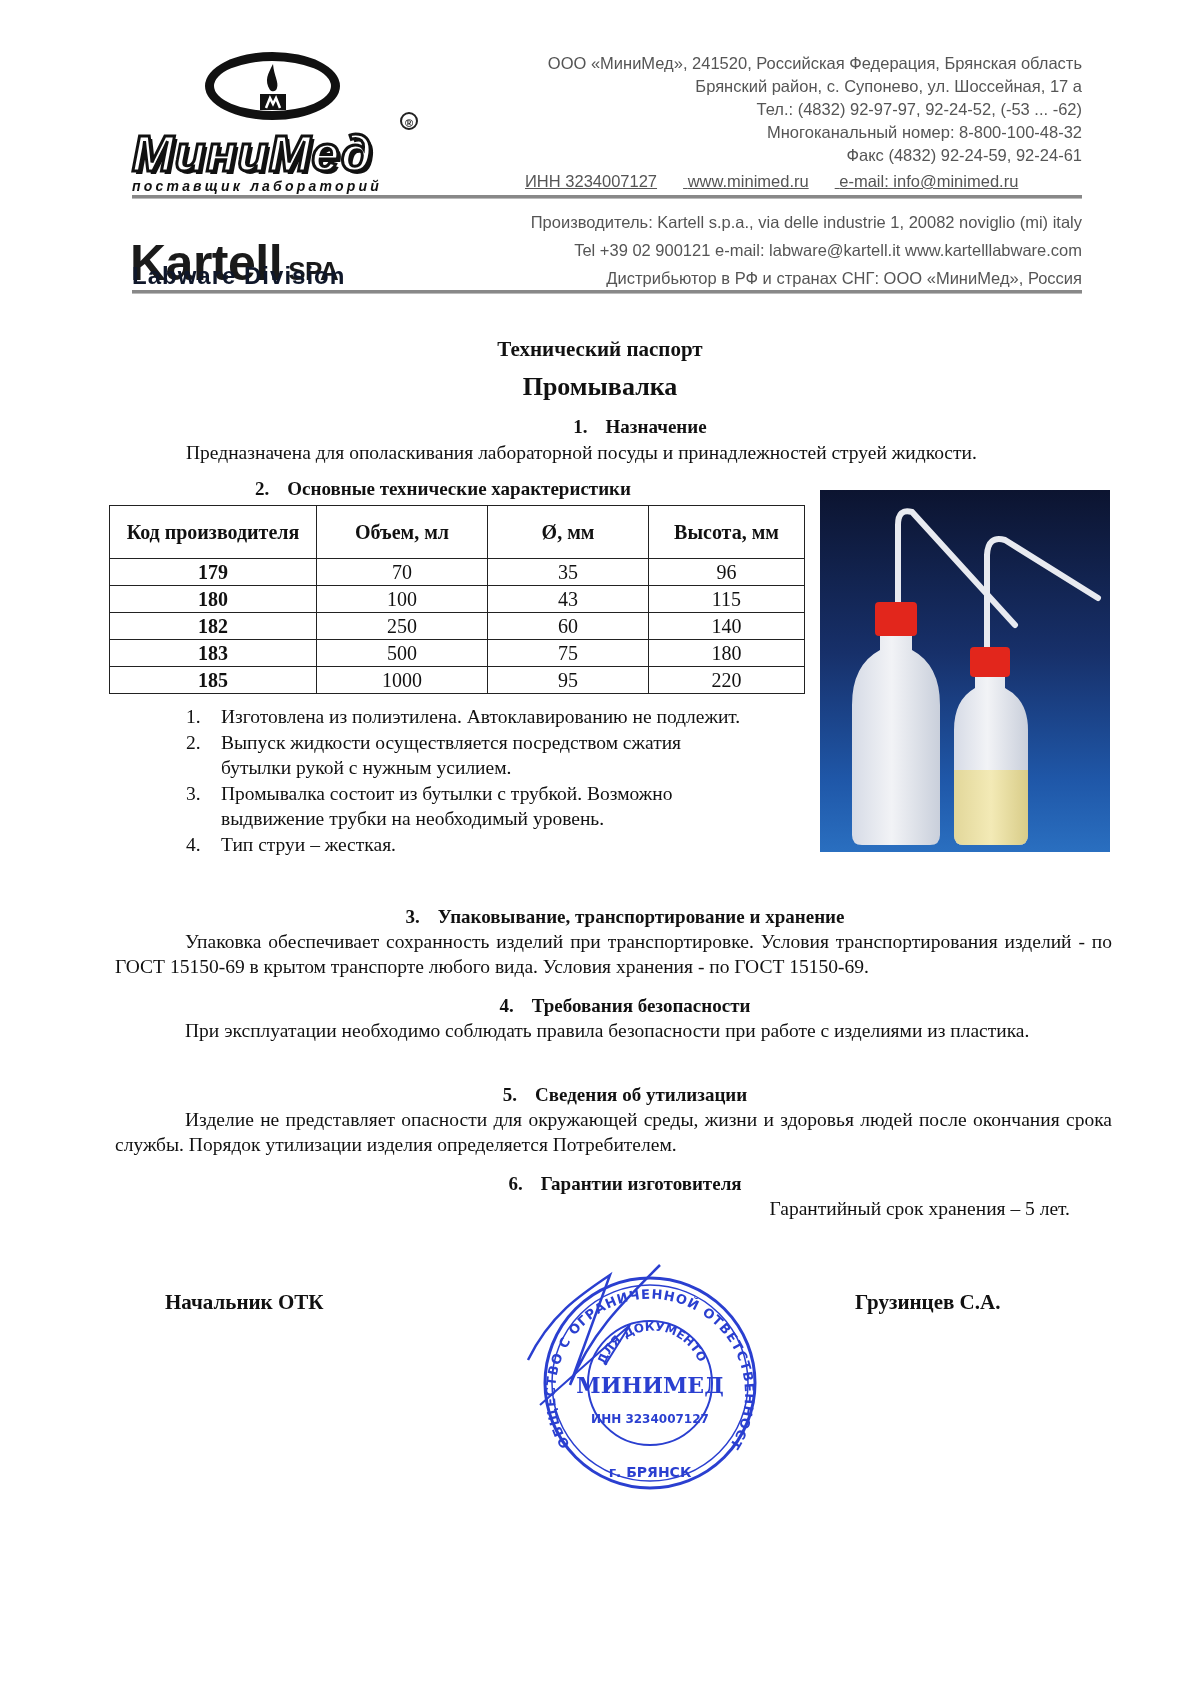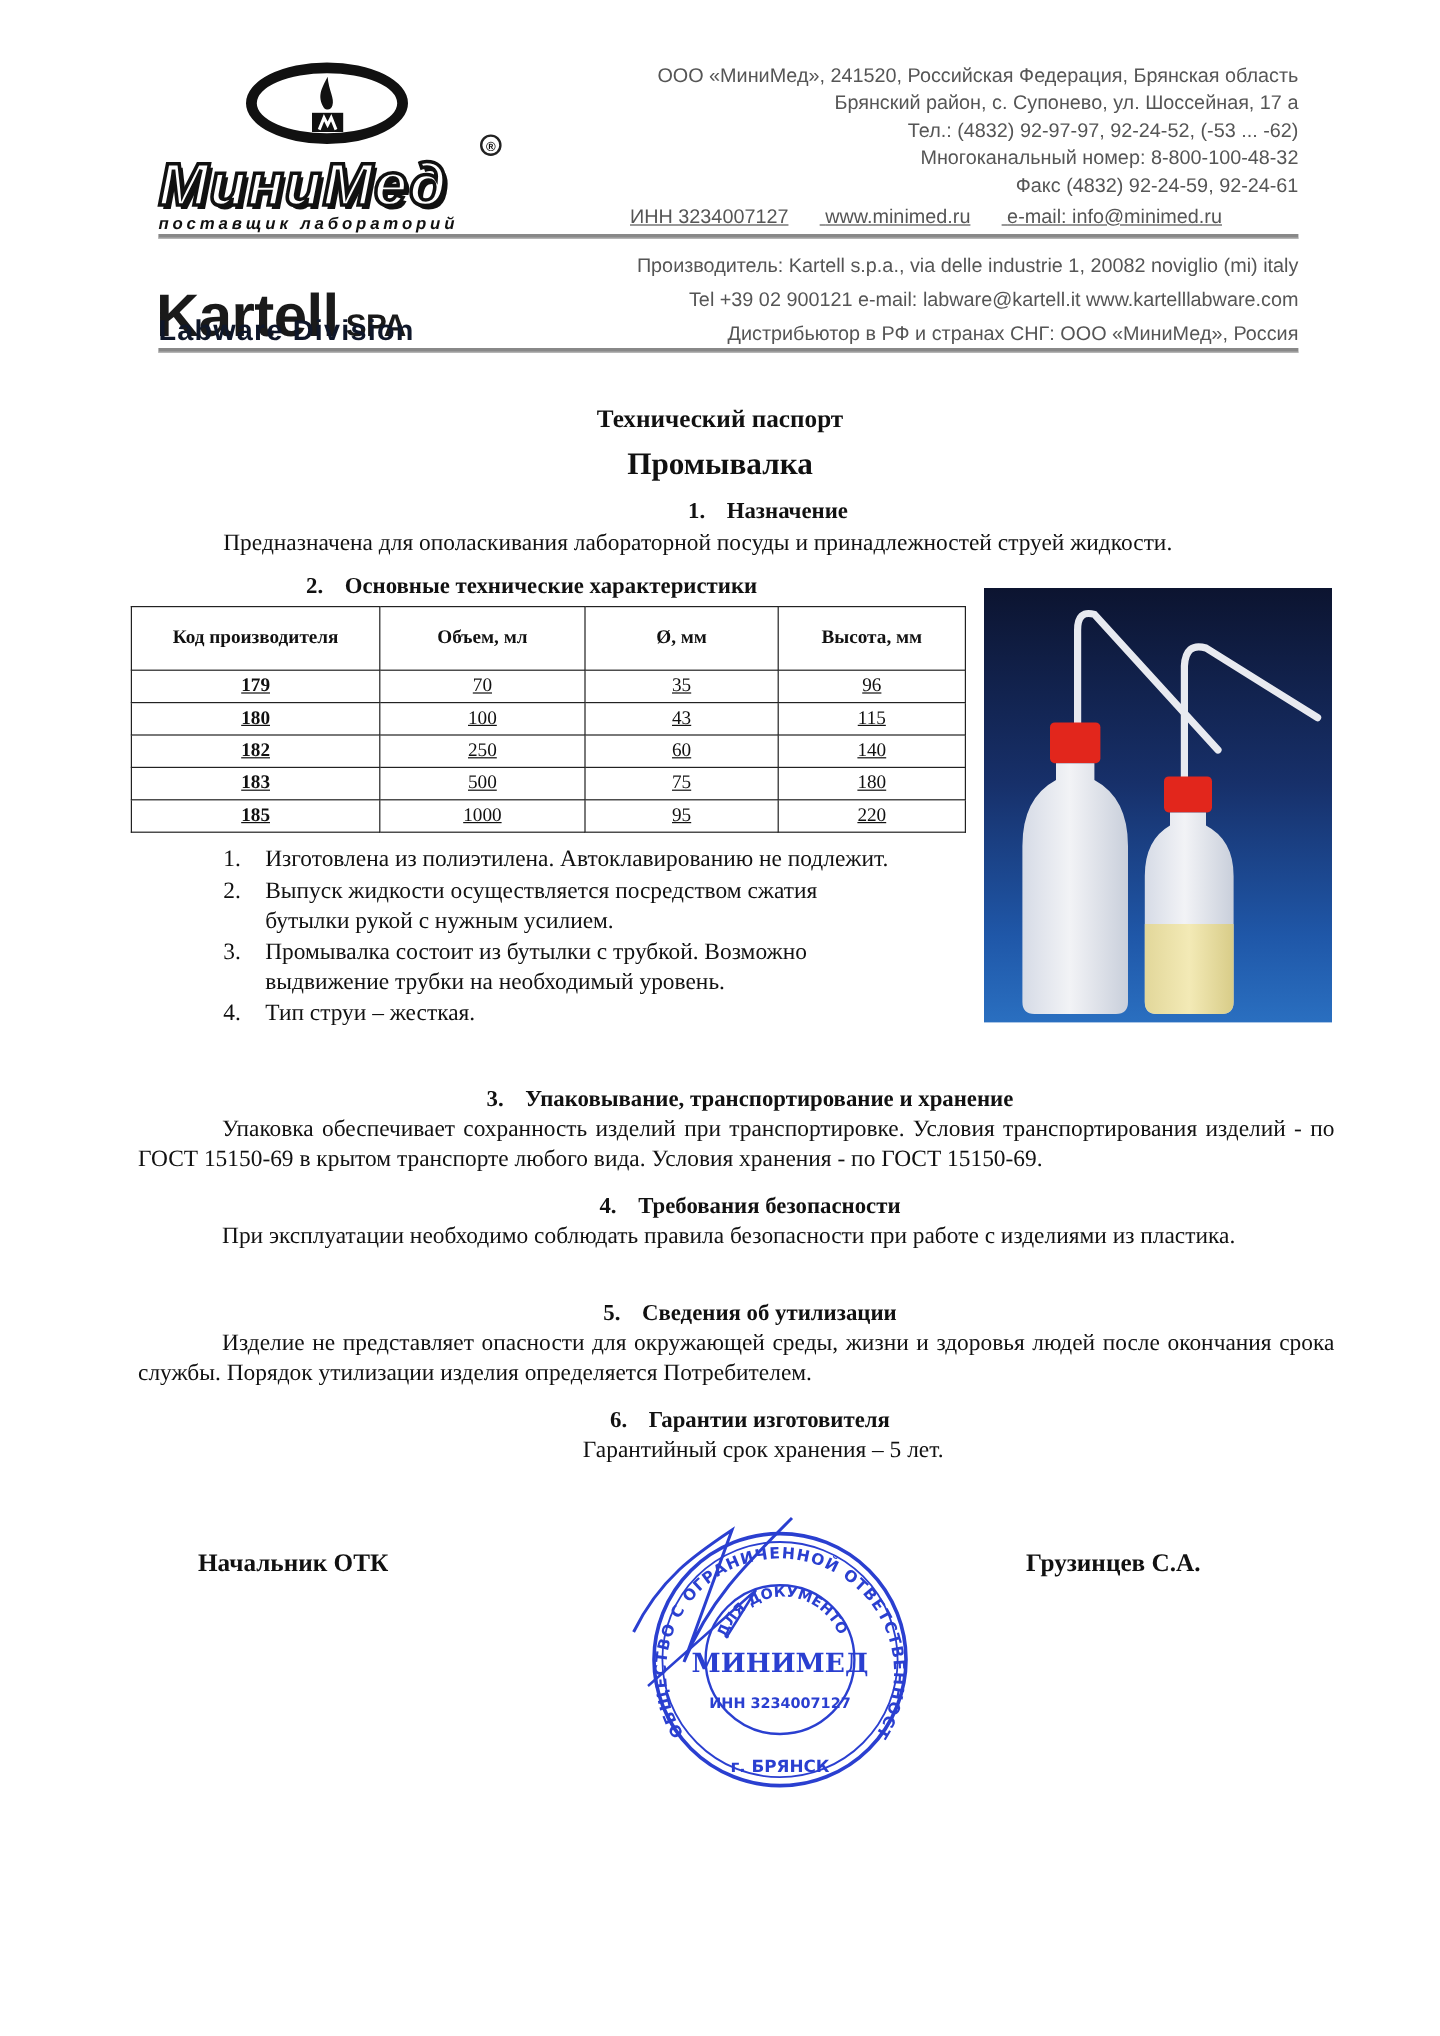--- a/index.html
+++ b/index.html
@@ -31,24 +31,24 @@
 
   
   .center { left: 0; width: 1200px; text-align: center; }
   .title1 { top: 337px; font-size: 21px; font-weight: bold; }
   .title2 { top: 372px; font-size: 26px; font-weight: bold; }
   .sec-head { font-size: 19px; font-weight: bold; }
   .sec-head .num { margin-right: 18px; }
   .para { font-size: 19.5px; line-height: 25px; text-align: justify; }
   .indent { text-indent: 70px; }
 
-  table.specs { position: absolute; left: 109px; top: 505px; width: 696px; border-collapse: collapse; font-size: 16px; }
+  table.specs { position: absolute; left: 109px; top: 505px; width: 696px; border-collapse: collapse; font-size: 20px; }
   table.specs th, table.specs td { border: 1.5px solid #222; text-align: center; padding: 0; }
   table.specs th { font-weight: bold; height: 52px; line-height: 24px; }
-  table.specs td { height: 26px; line-height: 26px; text-decoration: underline; }
+  table.specs td { height: 26px; line-height: 26px; }
   table.specs td.code { font-weight: bold; }
 
   ol.features { position: absolute; left: 186px; top: 704px; width: 560px; margin: 0; padding: 0; list-style: none; font-size: 19.5px; line-height: 25px; }
   ol.features li { position: relative; padding-left: 35px; margin-bottom: 1px; }
   ol.features li .n { position: absolute; left: 0; }
 
   .photo { left: 820px; top: 490px; width: 290px; height: 362px; overflow: hidden;
     background: linear-gradient(180deg, #0c1430 0%, #17306a 45%, #1f57a8 80%, #2a6fc0 100%); }
 
   .signer { top: 1290px; font-size: 21px; font-weight: bold; }
@@ -191,21 +191,21 @@
 <div class="abs serif para indent" style="top:1018px; left:115px; width:997px;">При эксплуатации необходимо соблюдать правила безопасности при работе с изделиями из пластика.</div>
 
 <div class="abs center serif sec-head" style="top:1084px; left:25px;">
   <span class="num">5.</span><span>Сведения об утилизации</span>
 </div>
 <div class="abs serif para indent" style="top:1107px; left:115px; width:997px;">Изделие не представляет опасности для окружающей среды, жизни и здоровья людей после окончания срока службы.  Порядок утилизации изделия определяется Потребителем.</div>
 
 <div class="abs center serif sec-head" style="top:1173px; left:25px;">
   <span class="num">6.</span><span>Гарантии изготовителя</span>
 </div>
-<div class="abs serif para" style="top:1196px; left:186px; width:900px; text-align:center;">Гарантийный срок хранения – 5 лет.</div>
+<div class="abs serif para" style="top:1196px; left:170px; width:900px; text-align:right;">Гарантийный срок хранения – 5 лет.</div>
 
 <div class="abs serif signer" style="left:165px;">Начальник ОТК</div>
 <div class="abs serif signer" style="left:855px;">Грузинцев С.А.</div>
 
 <svg class="abs stamp" viewBox="0 0 260 240">
   <g fill="none" stroke="#2a3fd0" stroke-width="3">
     <circle cx="140" cy="128" r="105"></circle>
     <circle cx="140" cy="128" r="98" stroke-width="1.5"></circle>
     <circle cx="140" cy="128" r="62" stroke-width="2"></circle>
     <path d="M18 105 C40 60 70 40 100 20 L60 130 C80 80 110 50 150 10" stroke-width="2.5"></path>

